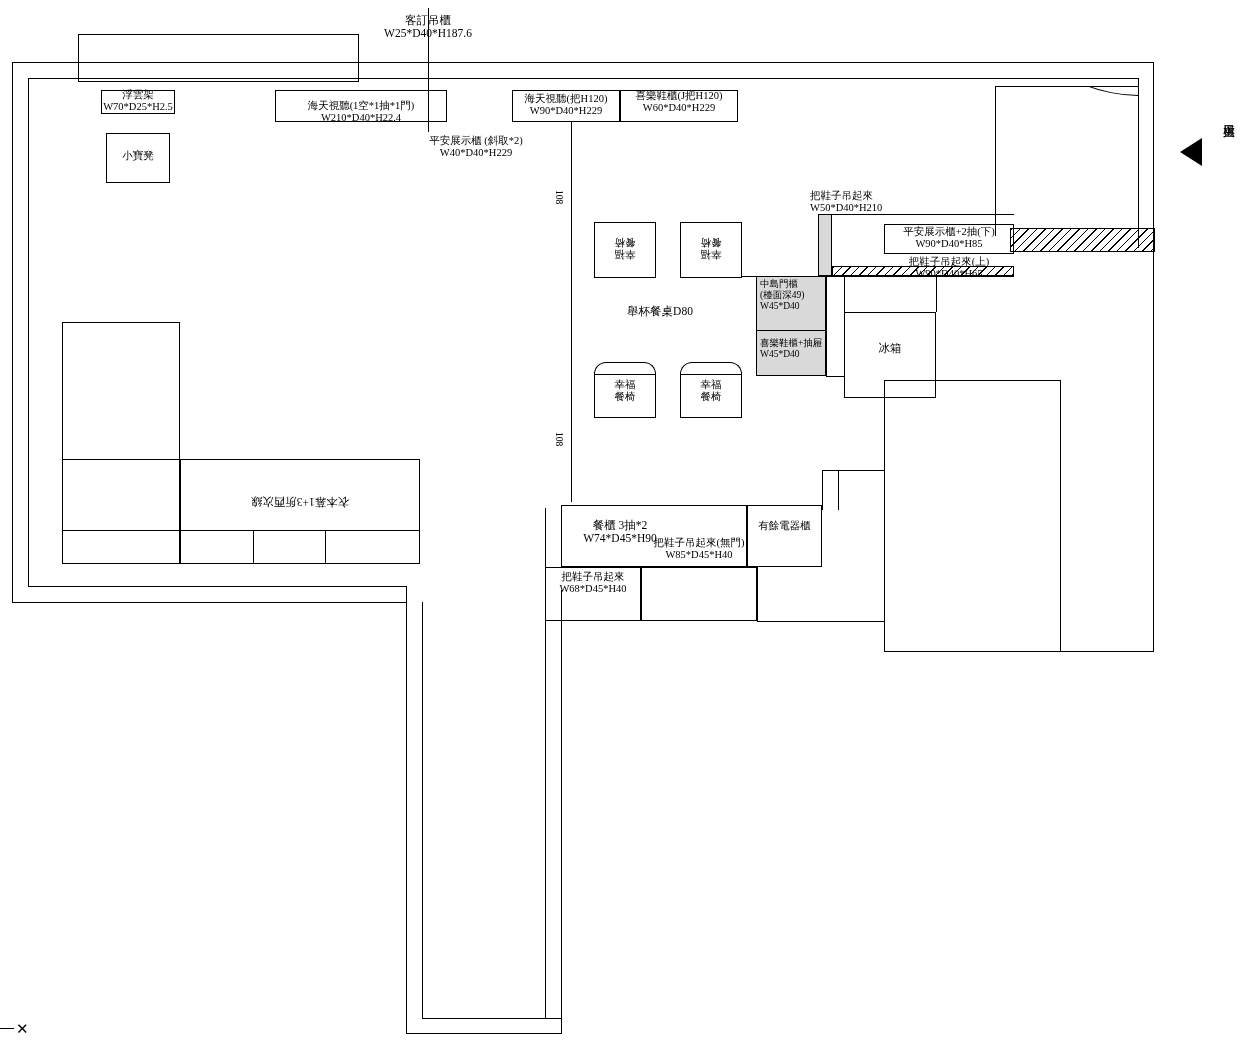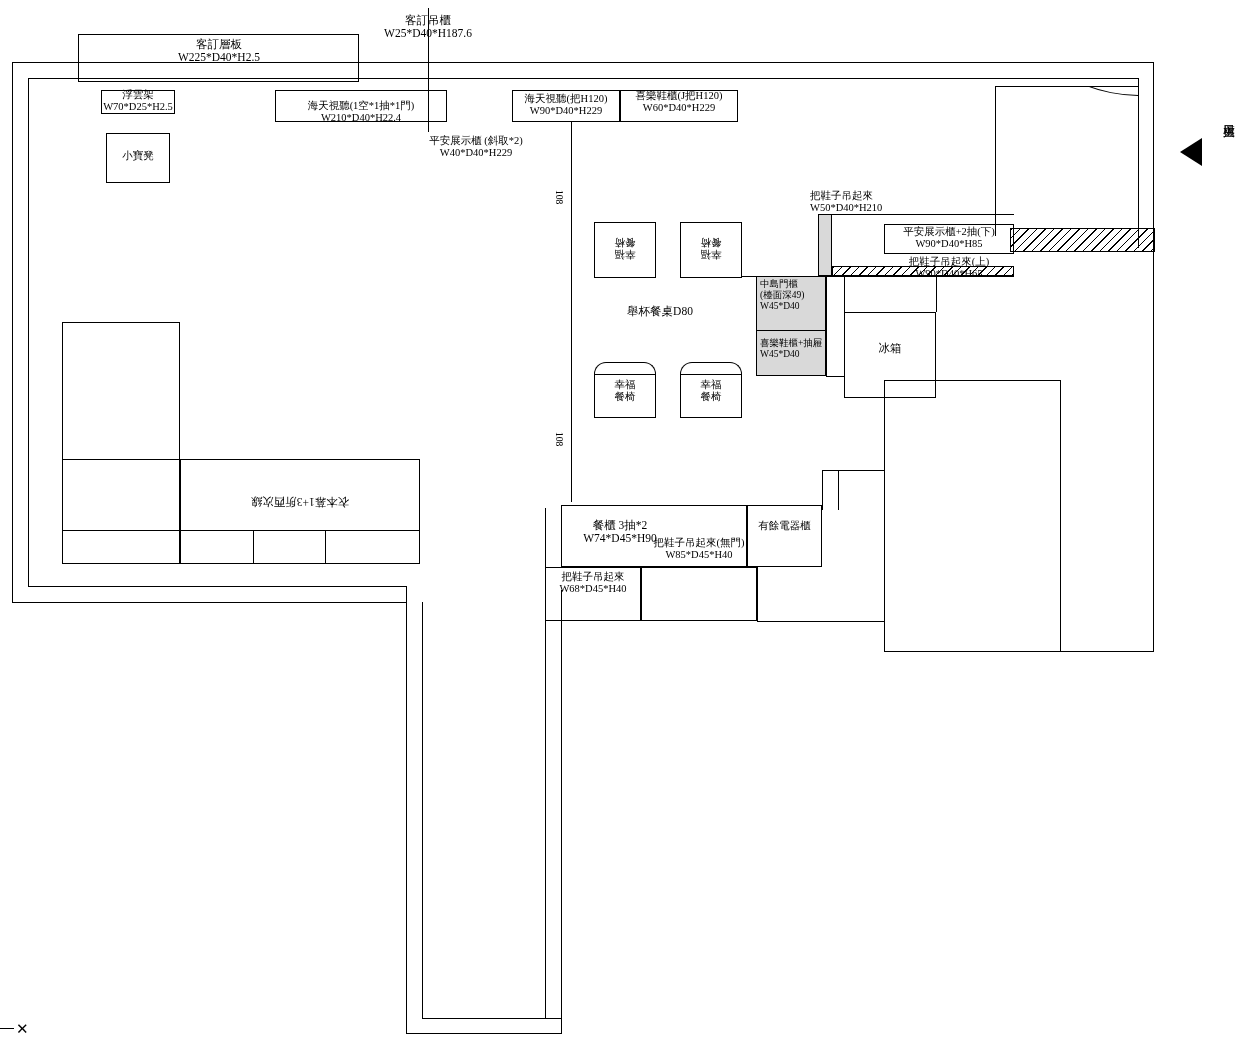--- a/index.html
+++ b/index.html
@@ -62,22 +62,20 @@
   <div class="box" style="left:62px;top:322px;width:118px;height:242px;"></div>
   <div class="ln hline" style="left:62px;top:459px;width:118px;"></div>
   <div class="box" style="left:62px;top:530px;width:118px;height:34px;"></div>
   <div class="box" style="left:180px;top:459px;width:240px;height:105px;"></div>
   <div class="ln hline" style="left:180px;top:530px;width:240px;"></div>
   <div class="ln vline" style="left:253px;top:530px;height:34px;"></div>
   <div class="ln vline" style="left:325px;top:530px;height:34px;"></div>
   <div class="lbl rot180" style="left:200px;top:495px;width:200px;">衣本幕1+3所西次線</div>
 
   <div class="box" style="left:78px;top:34px;width:281px;height:48px;"></div>
-  <div class="lbl" style="left:88px;top:38px;width:262px;">客訂層板
-W225*D40*H2.5</div>
 
   <div class="ln vline" style="left:428px;top:8px;height:124px;"></div>
   <div class="lbl" style="left:368px;top:14px;width:120px;">客訂吊櫃
 W25*D40*H187.6</div>
 
   <div class="box" style="left:101px;top:90px;width:74px;height:24px;"></div>
   <div class="lbl small" style="left:98px;top:89px;width:80px;">浮雲架
 W70*D25*H2.5</div>
 
   <div class="box" style="left:275px;top:90px;width:172px;height:32px;"></div>

